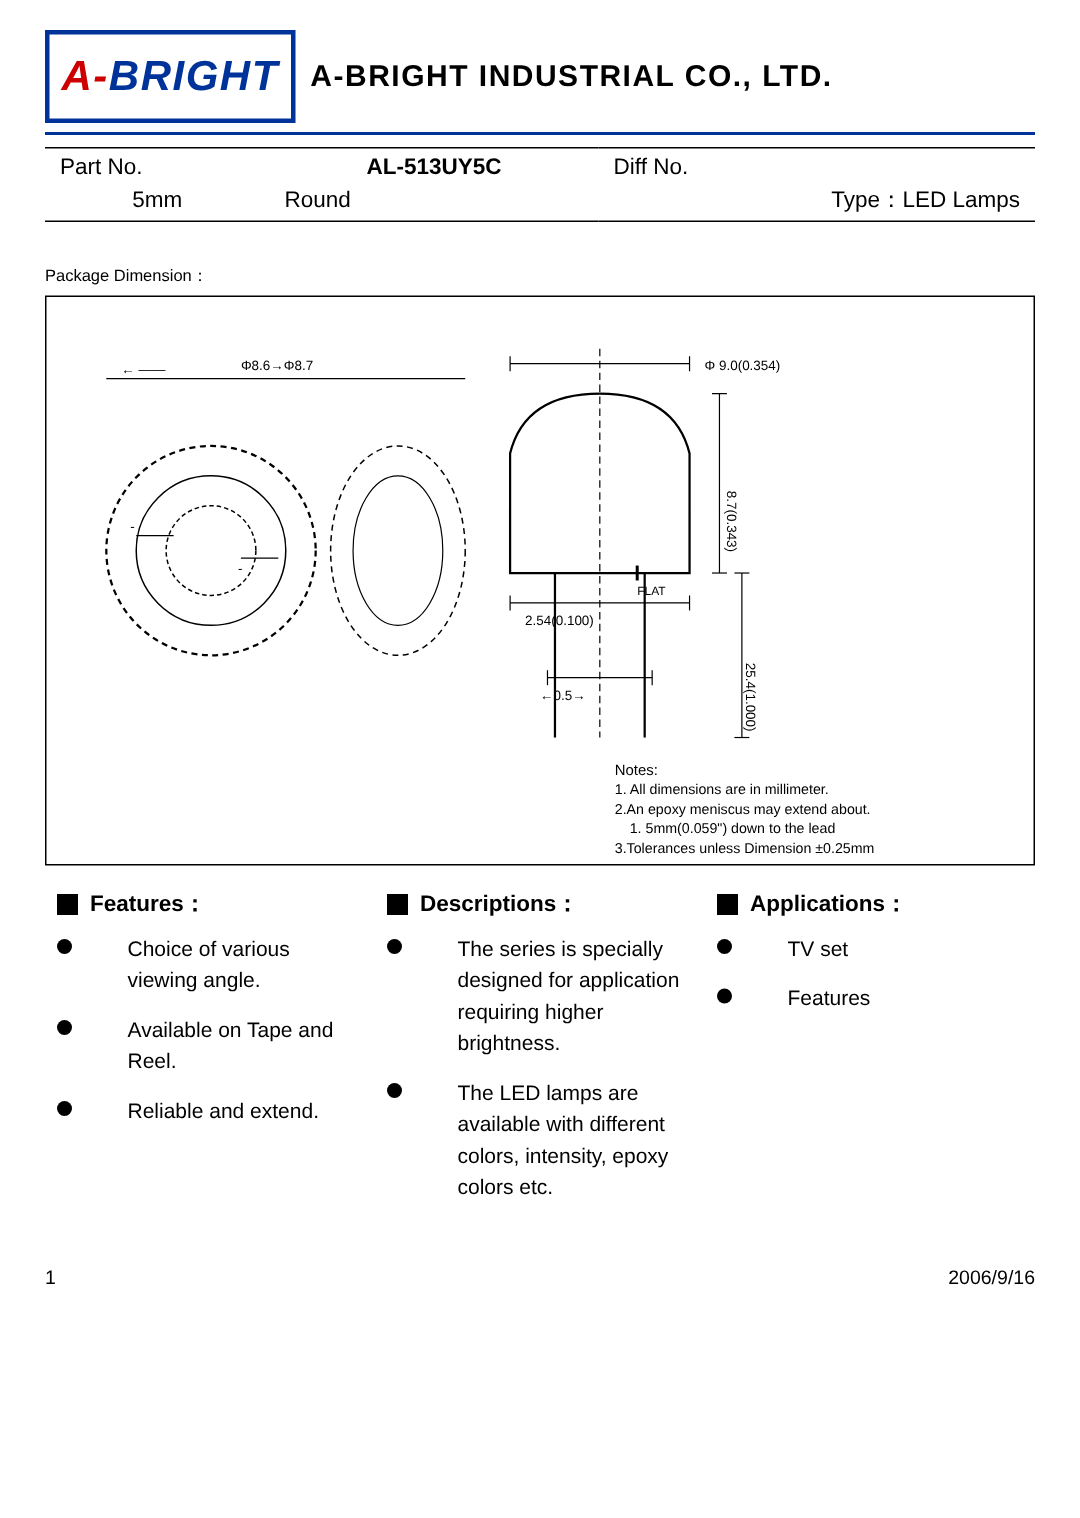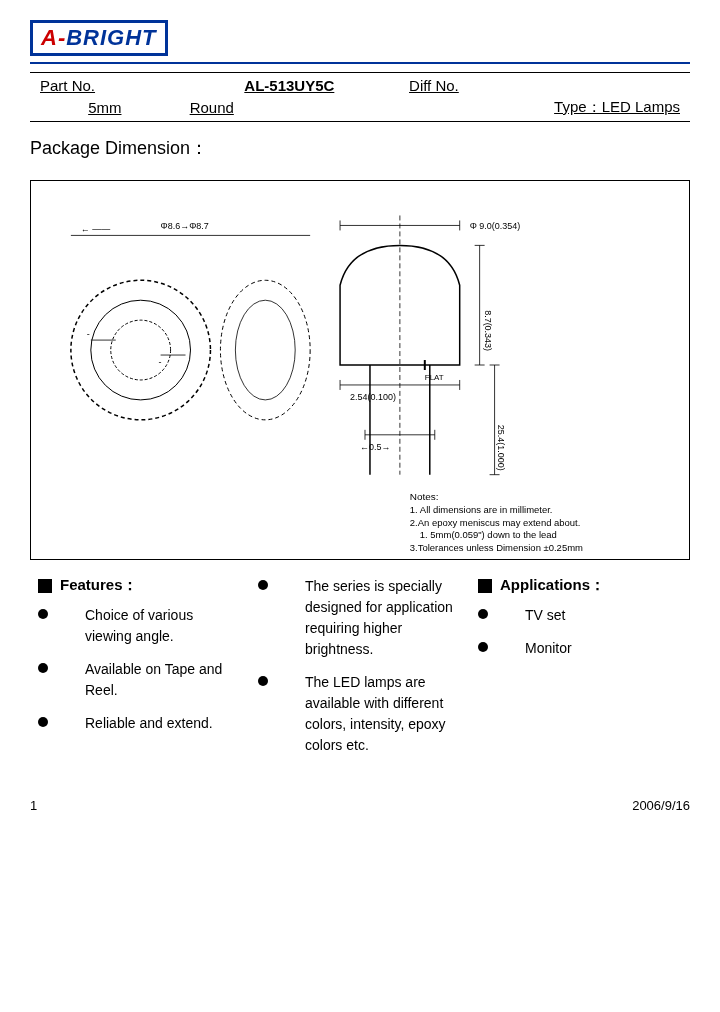--- a/index.html
+++ b/index.html
@@ -15,23 +15,23 @@
 
     
     .header {
       display: flex;
       align-items: center;
       margin-bottom: 6px;
     }
     .logo-box {
       background: #fff;
       border: 3px solid #003399;
-      padding: 2px 8px;
+      padding: 12px 8px;
       margin-right: 10px;
-      font-size: 22px;
+      font-size: 28px;
       font-weight: 900;
       font-style: italic;
       color: #cc0000;
       letter-spacing: 1px;
       font-family: Arial Black, sans-serif;
     }
     .logo-box span.bright {
       color: #003399;
     }
     .company-name {
@@ -43,22 +43,21 @@
     .header-line {
       border: none;
       border-top: 2px solid #003399;
       margin: 2px 0 8px 0;
     }
 
     
     .part-table {
       width: 100%;
       border-collapse: collapse;
-      margin-bottom: 14px;
-      text-decoration: underline;
+      margin-bottom: 28px;
     }
     .part-table td {
       border-top: 1.5px solid #000;
       border-bottom: 1.5px solid #000;
       padding: 4px 10px;
       font-size: 15px;
     }
     .part-table tr:first-child td {
       border-bottom: none;
       padding-bottom: 2px;
@@ -69,22 +68,22 @@
     }
     .part-no-label { font-size: 16px; }
     .part-no-value { font-size: 20px; font-weight: bold; text-align: center; }
     .diff-label { font-size: 16px; }
     .size-label { text-align: center; font-size: 16px; }
     .shape-label { text-align: left; font-size: 16px; }
     .type-label { text-align: right; font-size: 16px; }
 
     
     .package-title {
-      font-size: 18px;
-      margin-bottom: 20px;
+      font-size: 11px;
+      margin-bottom: 6px;
     }
     .dimension-box {
       border: 1px solid #000;
       width: 100%;
       height: 380px;
       position: relative;
       margin-bottom: 16px;
       overflow: hidden;
     }
 
@@ -150,20 +149,21 @@
       color: #000;
     }
   </style>
 </head>
 <body>
 
 <div class="header">
   <div class="logo-box">
     A-<span class="bright">BRIGHT</span>
   </div>
+  <div class="company-name">A-BRIGHT INDUSTRIAL CO., LTD.</div>
 </div>
 <hr class="header-line">
 
 <table class="part-table">
   <tbody>
       <tr>
     <td class="part-no-label">Part No.</td>
     <td class="part-no-value">AL-513UY5C</td>
     <td class="diff-label">Diff No.</td>
   </tr>
@@ -257,20 +257,24 @@
       <span class="bullet-circle"></span>
       <span class="bullet-text">Available on Tape and Reel.</span>
     </div>
     <div class="bullet-item">
       <span class="bullet-circle"></span>
       <span class="bullet-text">Reliable and extend.</span>
     </div>
   </div>
 
   <div class="col">
+    <div class="col-header">
+      <span class="black-square"></span>
+      <span>Descriptions：</span>
+    </div>
     <div class="bullet-item">
       <span class="bullet-circle"></span>
       <span class="bullet-text">The series is specially designed for application requiring higher brightness.</span>
     </div>
     <div class="bullet-item">
       <span class="bullet-circle"></span>
       <span class="bullet-text">The LED lamps are available with different colors, intensity, epoxy colors etc.</span>
     </div>
   </div>
 
@@ -278,21 +282,21 @@
     <div class="col-header">
       <span class="black-square"></span>
       <span>Applications：</span>
     </div>
     <div class="bullet-item">
       <span class="bullet-circle"></span>
       <span class="bullet-text">TV set</span>
     </div>
     <div class="bullet-item">
       <span class="bullet-circle"></span>
-      <span class="bullet-text">Monitor</span>
+      <span class="bullet-text">Features</span>
     </div>
   </div>
 
 </div>
 
 <div class="footer">
   <span>1</span>
   <span>2006/9/16</span>
 </div>
 

